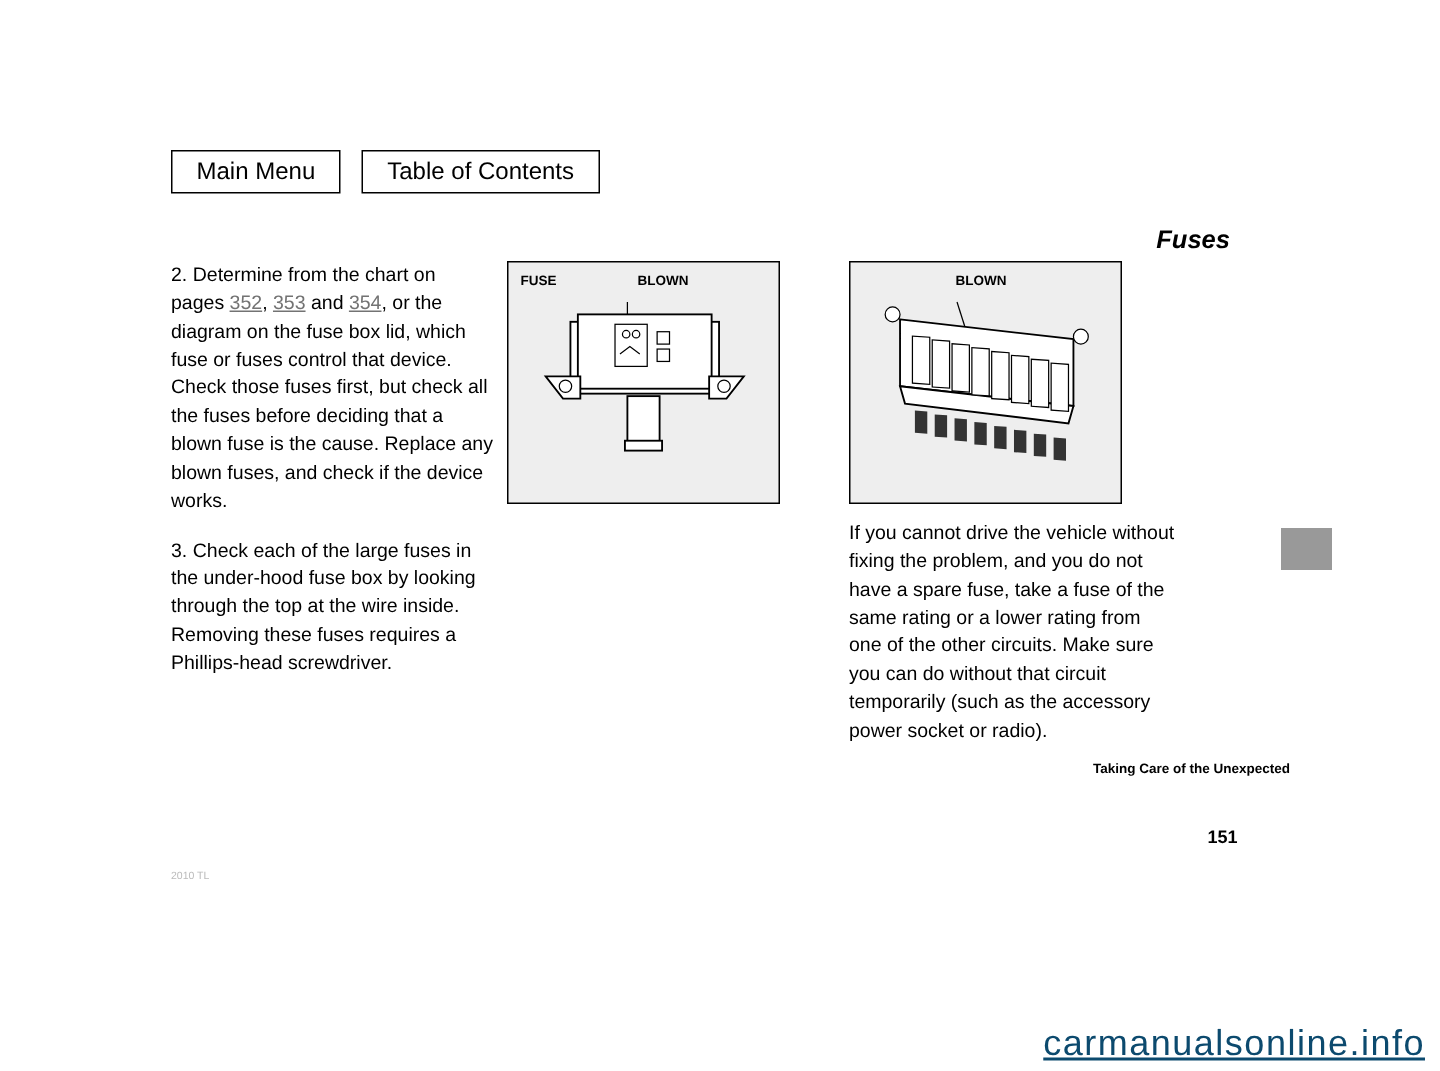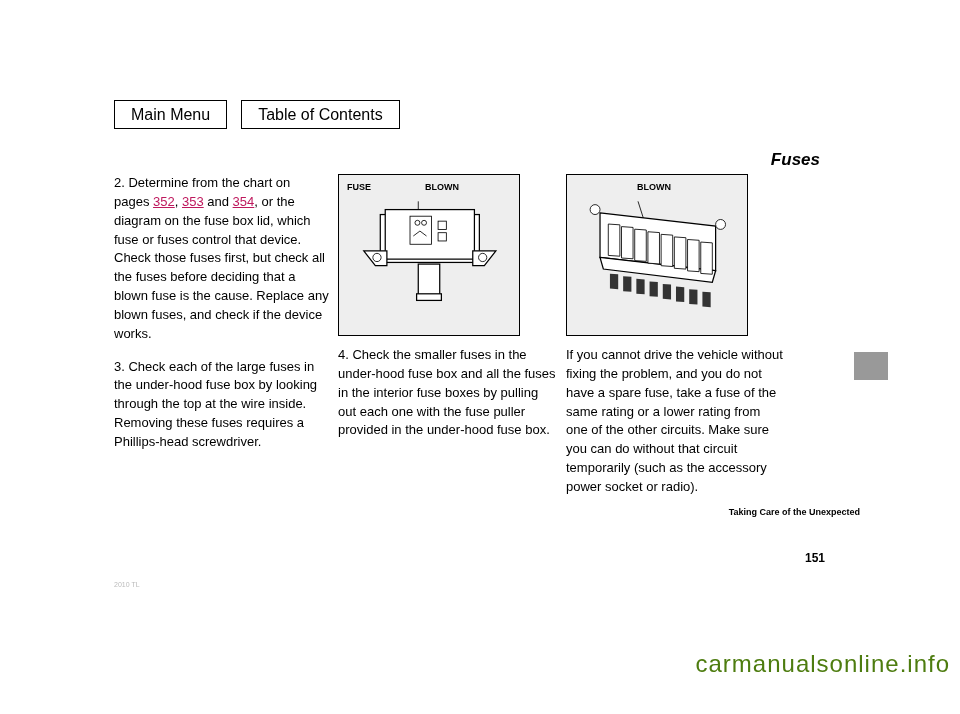--- a/index.html
+++ b/index.html
@@ -38,21 +38,21 @@
     .col {
       position: absolute;
       width: 215px;
     }
     .col1 { left: 114px; top: 174px; }
     .col2 { left: 338px; top: 174px; width: 220px; }
     .col3 { left: 566px; top: 174px; width: 218px; }
     .step-num { font-size: 13px; display: inline; }
     .step-text { display: inline; }
     .step-block { margin-bottom: 14px; }
-    .link { color: #be185d; text-decoration: underline; cursor: pointer; }
+    .link { color: #737373; text-decoration: underline; cursor: pointer; }
     .diagram {
       width: 182px;
       height: 162px;
       background: #eeeeee;
       border: 1px solid #000;
       position: relative;
       margin-bottom: 10px;
     }
     .diagram-label {
       position: absolute;
@@ -79,25 +79,26 @@
     .page-num {
       position: absolute;
       right: 135px;
       top: 550px;
       font-size: 12px;
       font-weight: bold;
     }
     .watermark {
       position: absolute;
       right: 10px;
-      bottom: 32px;
+      bottom: 0;
       font-size: 24px;
-      color: #4d7c0f;
+      color: #0c4a6e;
       font-weight: normal;
       letter-spacing: 1px;
+      text-decoration: underline;
     }
     .year-line {
       position: absolute;
       left: 114px;
       top: 580px;
       font-size: 7px;
       color: #bbb;
     }
   </style>
 </head>
@@ -137,24 +138,20 @@
       <rect x="120" y="40" width="10" height="10" fill="none" stroke="#000"></rect>
       <rect x="120" y="54" width="10" height="10" fill="none" stroke="#000"></rect>
       <path d="M30 76 L58 76 L58 94 L44 94 Z" fill="#fff" stroke="#000" stroke-width="1.5"></path>
       <circle cx="46" cy="84" r="5" fill="none" stroke="#000"></circle>
       <path d="M162 76 L190 76 L176 94 L162 94 Z" fill="#fff" stroke="#000" stroke-width="1.5"></path>
       <circle cx="174" cy="84" r="5" fill="none" stroke="#000"></circle>
       <rect x="96" y="92" width="26" height="38" fill="#fff" stroke="#000" stroke-width="1.5"></rect>
       <rect x="94" y="128" width="30" height="8" fill="#fff" stroke="#000" stroke-width="1.5"></rect>
     </svg>
   </div>
-  <div class="step-block">
-    <span class="step-num">4.</span>
-    <span class="step-text">Check the smaller fuses in the under-hood fuse box and all the fuses in the interior fuse boxes by pulling out each one with the fuse puller provided in the under-hood fuse box.</span>
-  </div>
 </div>
 
 <div class="col col3">
   <div class="diagram">
     <span class="diagram-label" style="top:6px;left:70px;">BLOWN</span>
     <svg class="fuse-svg" viewBox="0 0 218 162">
       <line x1="86" y1="16" x2="100" y2="60" stroke="#000" stroke-width="1"></line>
       <path d="M40 30 L180 46 L180 100 L40 84 Z" fill="#fff" stroke="#000" stroke-width="1.5"></path>
       <path d="M40 84 L180 100 L176 114 L44 98 Z" fill="#fff" stroke="#000" stroke-width="1.5"></path>
       <circle cx="34" cy="26" r="6" fill="#fff" stroke="#000"></circle>

